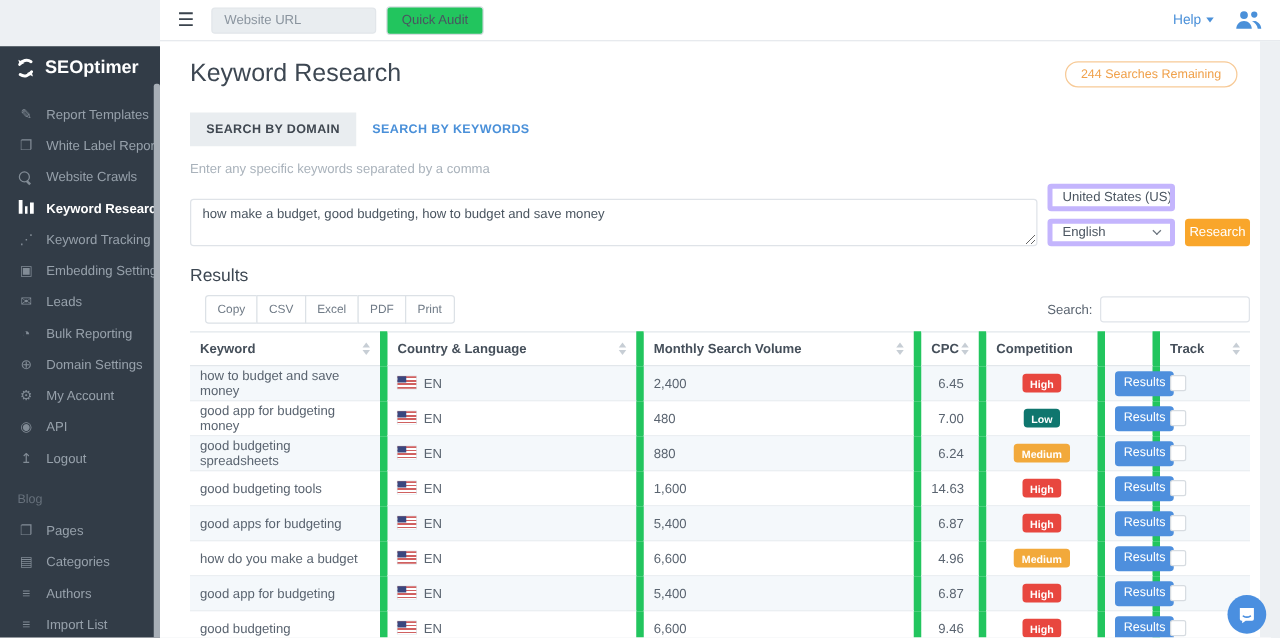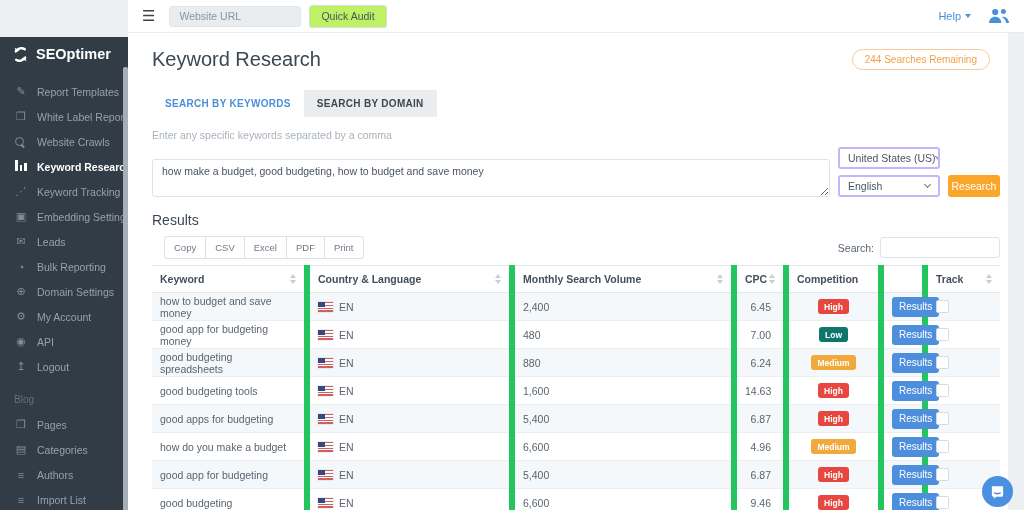--- a/index.html
+++ b/index.html
@@ -37,21 +37,21 @@
   .ic-bars i:nth-child(3){ left:9px; height:8.5px; }
 
   
   .topbar { position:absolute; left:128px; top:0; width:896px; height:33px; background:#fff;
     border-bottom:1px solid #e7eaee; display:flex; align-items:center; padding:0 14px; z-index:2; }
   .hamburger { font-size:15px; color:#3a434d; cursor:pointer; margin-right:14px; }
   .url-input { width:132px; height:21px; background:#e9edf0; border:1px solid #e2e6ea;
     border-radius:3px; font-size:10.5px; color:#4a5560; padding:0 9px; outline:none;
     font-family:inherit; }
   .url-input::placeholder { color:#8a949e; }
-  .quick-audit { margin-left:8px; height:23px; padding:0 11px; background:#bef264;
+  .quick-audit { margin-left:8px; height:23px; padding:0 11px; background:#22c55e;
     border:1px solid #d9dee3; border-radius:3px; font-size:10.5px; color:#4a5560;
     cursor:pointer; font-family:inherit; }
   .top-right { margin-left:auto; display:flex; align-items:center; gap:16px; }
   .help { color:#4a90d9; font-size:11px; font-weight:500; cursor:pointer;
     display:inline-flex; align-items:center; gap:4px; }
   .caret { width:0; height:0; border-left:3.5px solid transparent; border-right:3.5px solid transparent;
     border-top:4px solid #4a90d9; display:inline-block; }
   .people-icon { cursor:pointer; display:block; }
 
   
@@ -63,21 +63,21 @@
     padding:4px 12px; margin-right:10px; white-space:nowrap; }
   .tabs { display:inline-flex; margin-top:19px; }
   .tab { font-size:10px; font-weight:bold; letter-spacing:.3px; padding:8px 13px; cursor:pointer; }
   .tab.active { color:#4a90d9; background:transparent; }
   .tab.inactive { color:#3f4750; background:#e9edf0; }
   .kw-label { margin-top:12px; font-size:10.5px; color:#a9b2bb; }
   .form-row { display:flex; margin-top:6px; gap:8px; align-items:flex-end; }
   .kw-input { flex:1; height:38px; border:1px solid #dfe3e8; border-radius:3px; resize:both;
     font-family:inherit; font-size:10.5px; color:#4a5560; padding:5px 9px; outline:none; }
   .sel-col { display:flex; flex-direction:column; gap:6px; width:102px; flex:0 0 102px; }
-  .sel { height:22px; border:2px solid #c4b5fd; border-radius:3px; background:#fff;
+  .sel { height:22px; border:4px solid #c4b5fd; border-radius:3px; background:#fff;
     display:flex; align-items:center; justify-content:space-between; padding:0 8px;
     font-size:10.5px; color:#4a5560; cursor:pointer; white-space:nowrap; overflow:hidden; }
   .chev { width:5px; height:5px; border-right:1.4px solid #6a737d; border-bottom:1.4px solid #6a737d;
     transform:rotate(45deg); margin-top:-3px; flex:0 0 auto; }
   .research { width:52px; height:22px; background:#f9a62b; border:none; border-radius:3px;
     color:#fff; font-size:10.5px; cursor:pointer; font-family:inherit; }
   .results-h { margin-top:15px; font-size:14px; font-weight:500; color:#3d4752; }
   .toolbar { display:flex; justify-content:space-between; align-items:center; margin-top:8px; }
   .exp { background:#fff; border:1px solid #dce1e6; color:#6f7a86; font-size:9.5px;
     padding:5px 9px; cursor:pointer; margin-left:-1px; font-family:inherit; }
@@ -229,22 +229,22 @@
   </div>
 </header>
 
 <main class="content">
   <div class="title-row">
     <h1>Keyword Research</h1>
     <span class="badge">244 Searches Remaining</span>
   </div>
 
   <div class="tabs" id="tabs">
+      <span class="tab inactive">SEARCH BY DOMAIN</span>
       <span class="tab active">SEARCH BY KEYWORDS</span>
-      <span class="tab inactive">SEARCH BY DOMAIN</span>
     </div>
 
   <div class="kw-label">Enter any specific keywords separated by a comma</div>
 
   <div class="form-row">
     <textarea class="kw-input" style="">how make a budget, good budgeting, how to budget and save money</textarea>
     <div class="sel-col">
       <div class="sel">
         <span>United States (US)</span>
         <i class="chev"></i>

